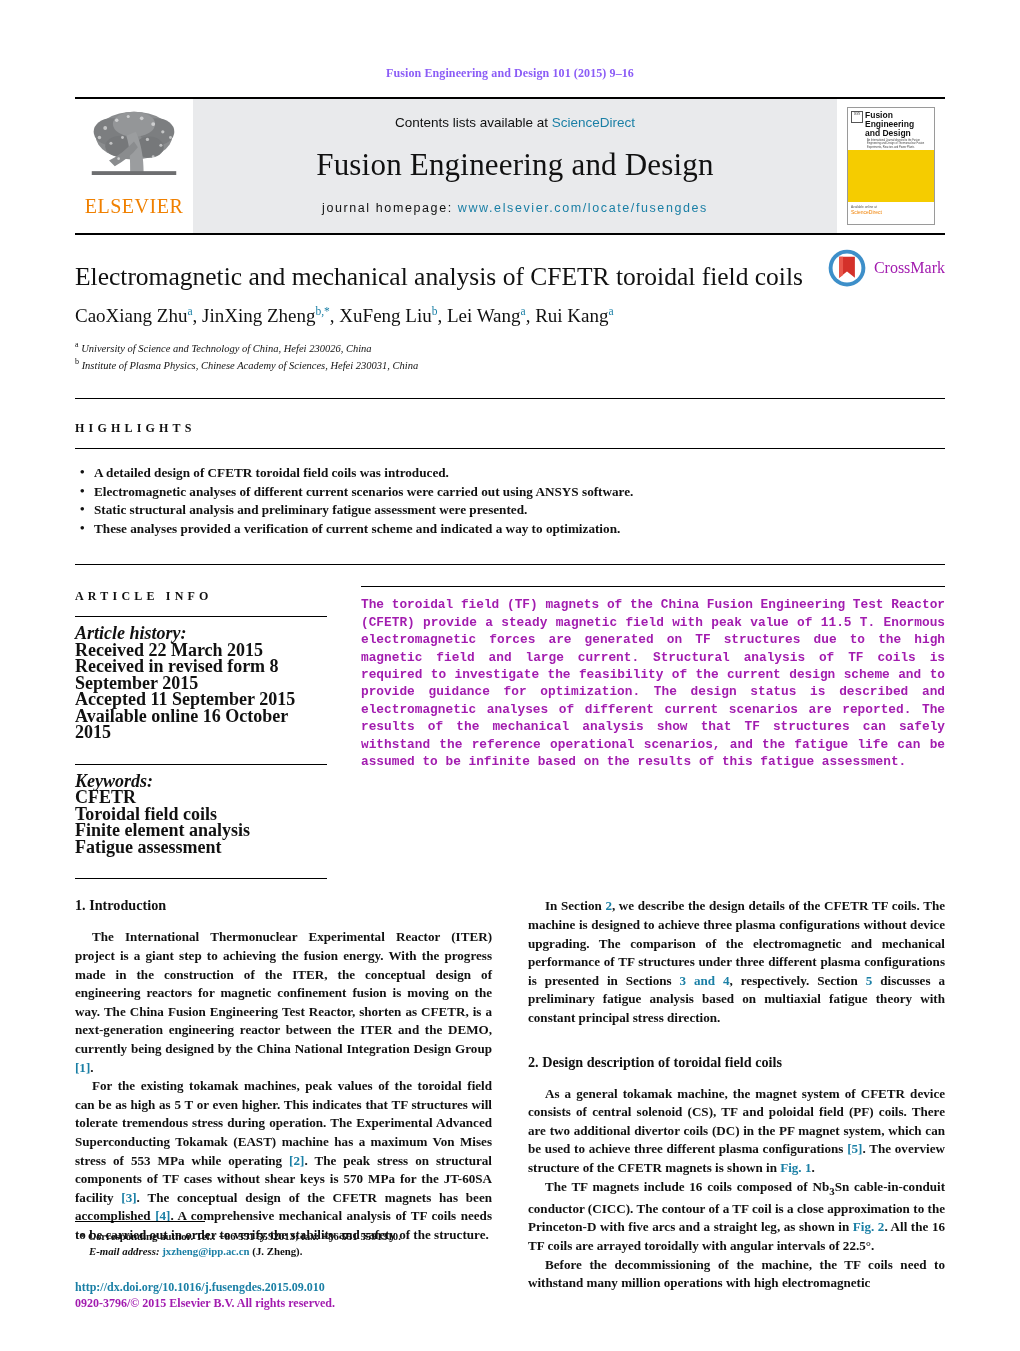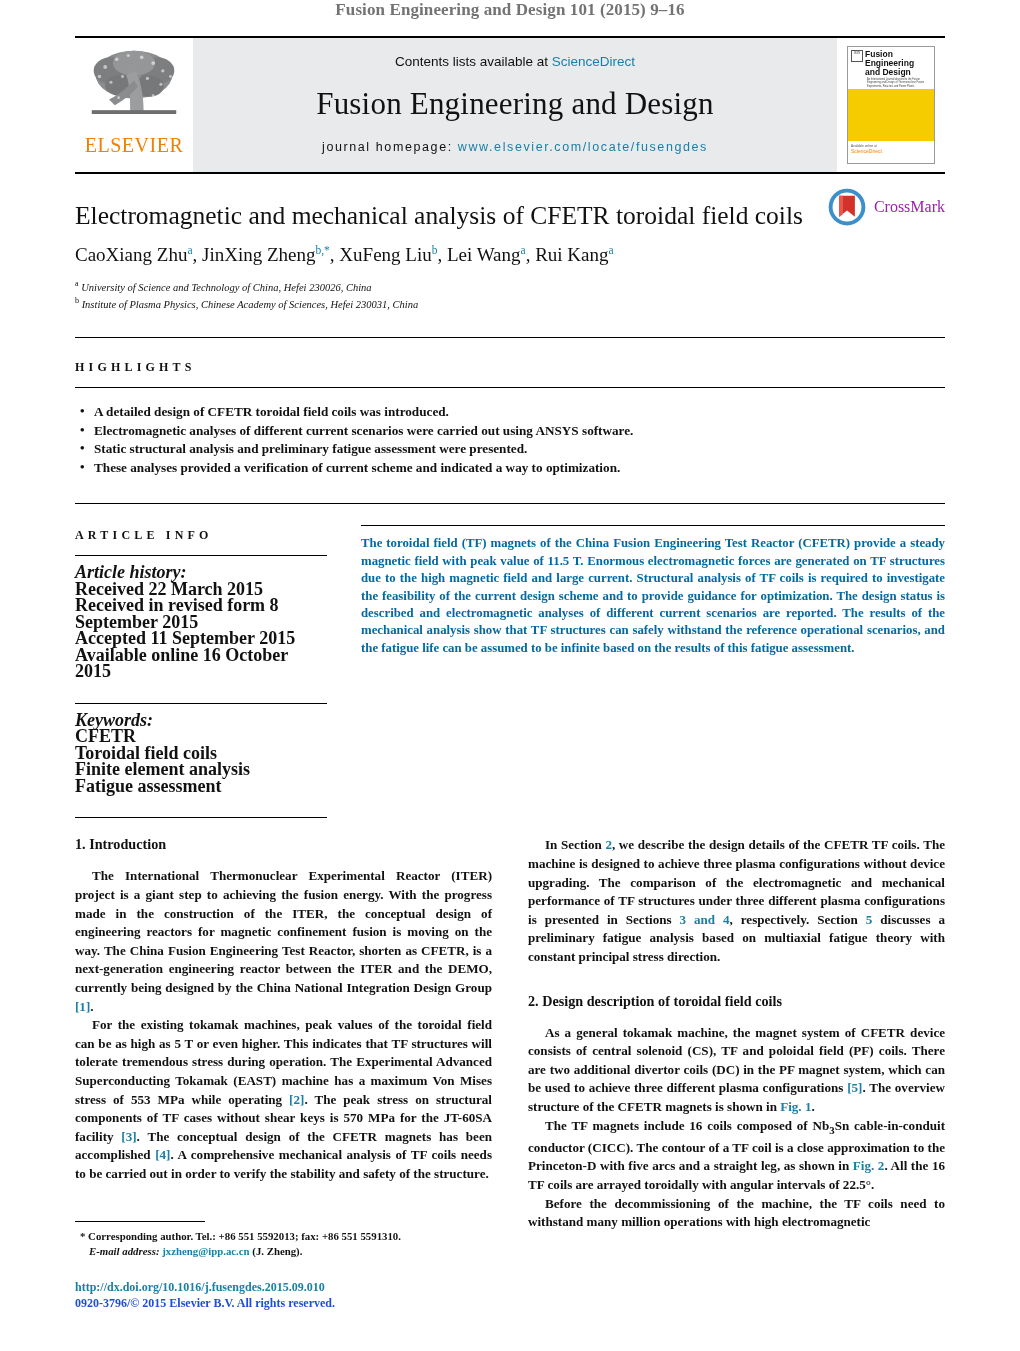--- a/index.html
+++ b/index.html
@@ -19,25 +19,26 @@
     position: relative;
     width: 1020px;
     height: 1351px;
     box-sizing: border-box;
     padding: 0 75px;
   }
 
   
   .running-head {
     text-align: center;
-    color: #737373;
-    font-family: "Liberation Serif", serif;
-    font-weight: bold;
-    font-size: 17px;
+    color: #8b5cf6;
+    font-family: "Liberation Serif", serif;
+    font-weight: bold;
+    font-size: 12px;
     letter-spacing: 0.1px;
+    padding-top: 66px;
   }
 
   
   .masthead {
     margin-top: 16px;
     border-top: 2.5px solid #000;
     border-bottom: 2.5px solid #000;
     height: 134px;
     display: flex;
     align-items: stretch;
@@ -247,27 +248,27 @@
     font-family: "Liberation Serif", serif;
     font-weight: bold;
     font-size: 18px;
     line-height: 16.5px;
     padding-top: 8px;
     color: #111;
   }
   .ai-label { font-style: italic; }
   .ai-gap { height: 12px; }
   .abs-body {
-    font-family: Liberation Serif, serif;
+    font-family: Liberation Mono, monospace;
     font-weight: bold;
     font-size: 12.8px;
     line-height: 17.4px;
     text-align: justify;
     padding-top: 9px;
-    color: #0369a1;
+    color: #a21caf;
   }
   .abs-copy {
     text-align: right;
     font-family: "Liberation Serif", serif;
     font-weight: bold;
     font-size: 12.8px;
     margin-top: 3px;
   }
 
   
@@ -332,21 +333,21 @@
     font-family: "Liberation Serif", serif;
     font-weight: bold;
     font-size: 12px;
     color: #1a7fa5;
     line-height: 16px;
   }
   .issn {
     font-family: "Liberation Serif", serif;
     font-weight: bold;
     font-size: 12px;
-    color: #1d4ed8;
+    color: #a21caf;
     line-height: 16px;
   }
 </style>
 </head>
 <body>
 
 <div class="page">
 
   <div class="running-head">Fusion Engineering and Design 101 (2015) 9–16</div>
 

